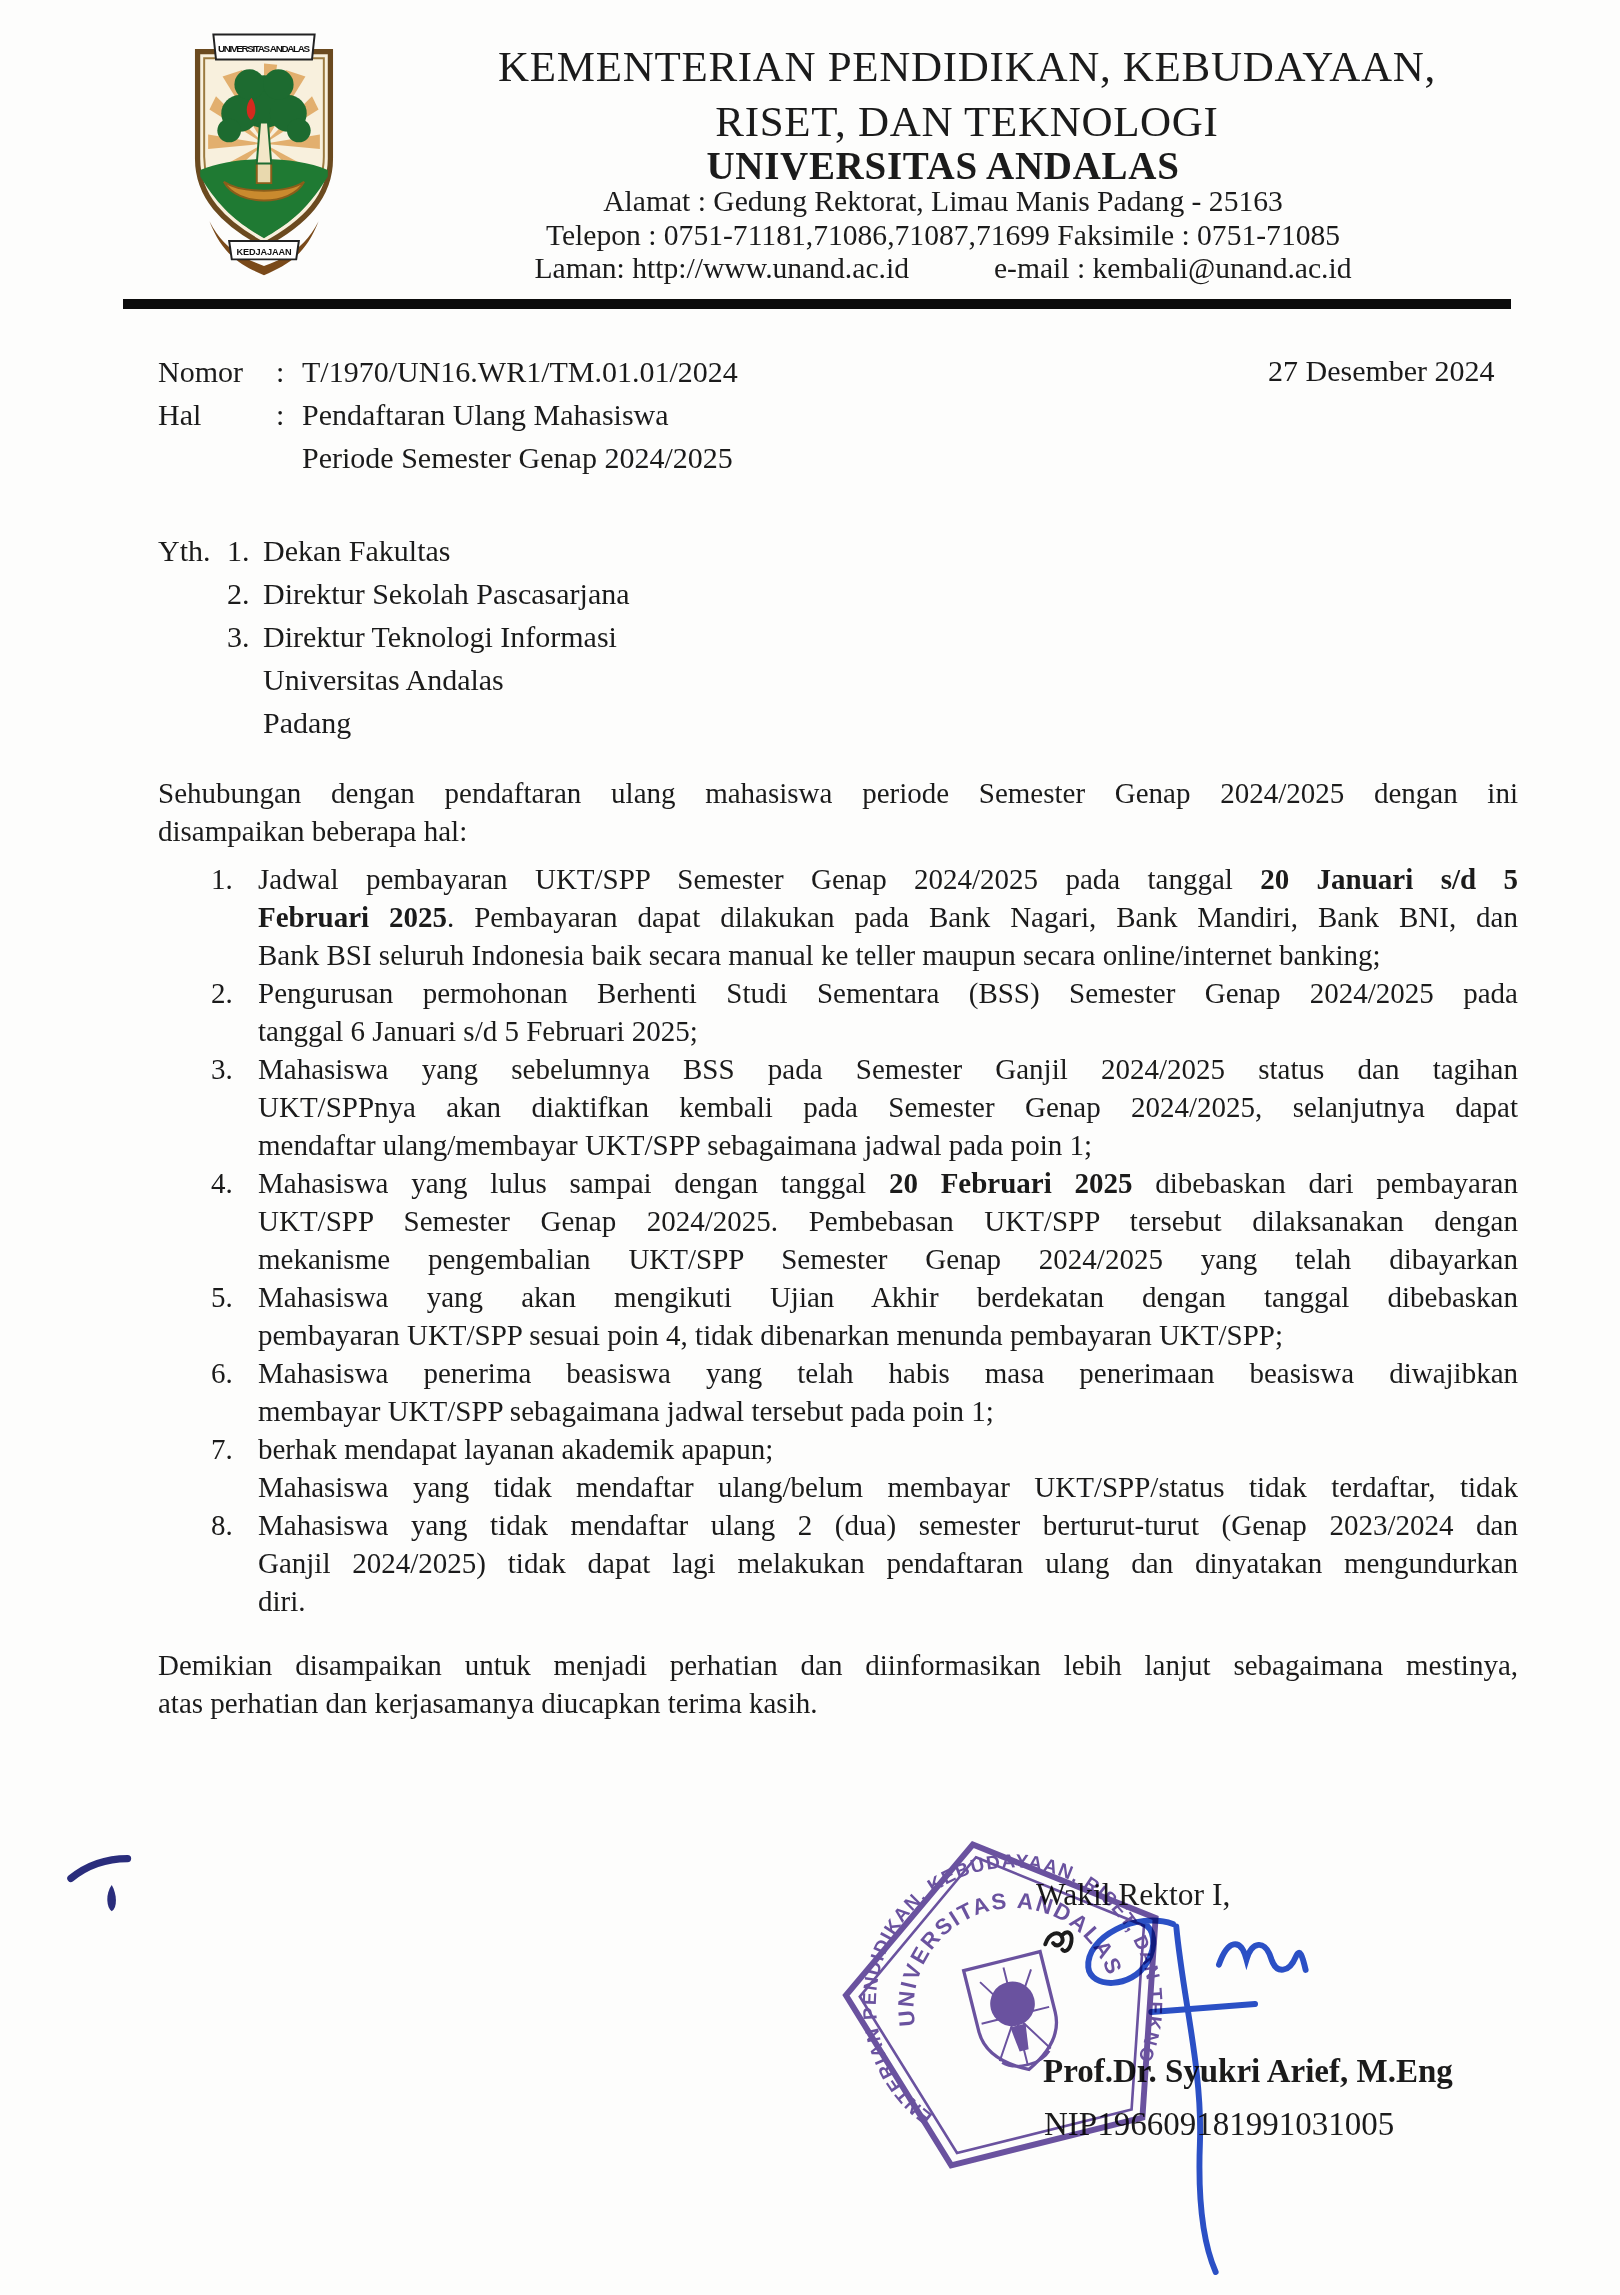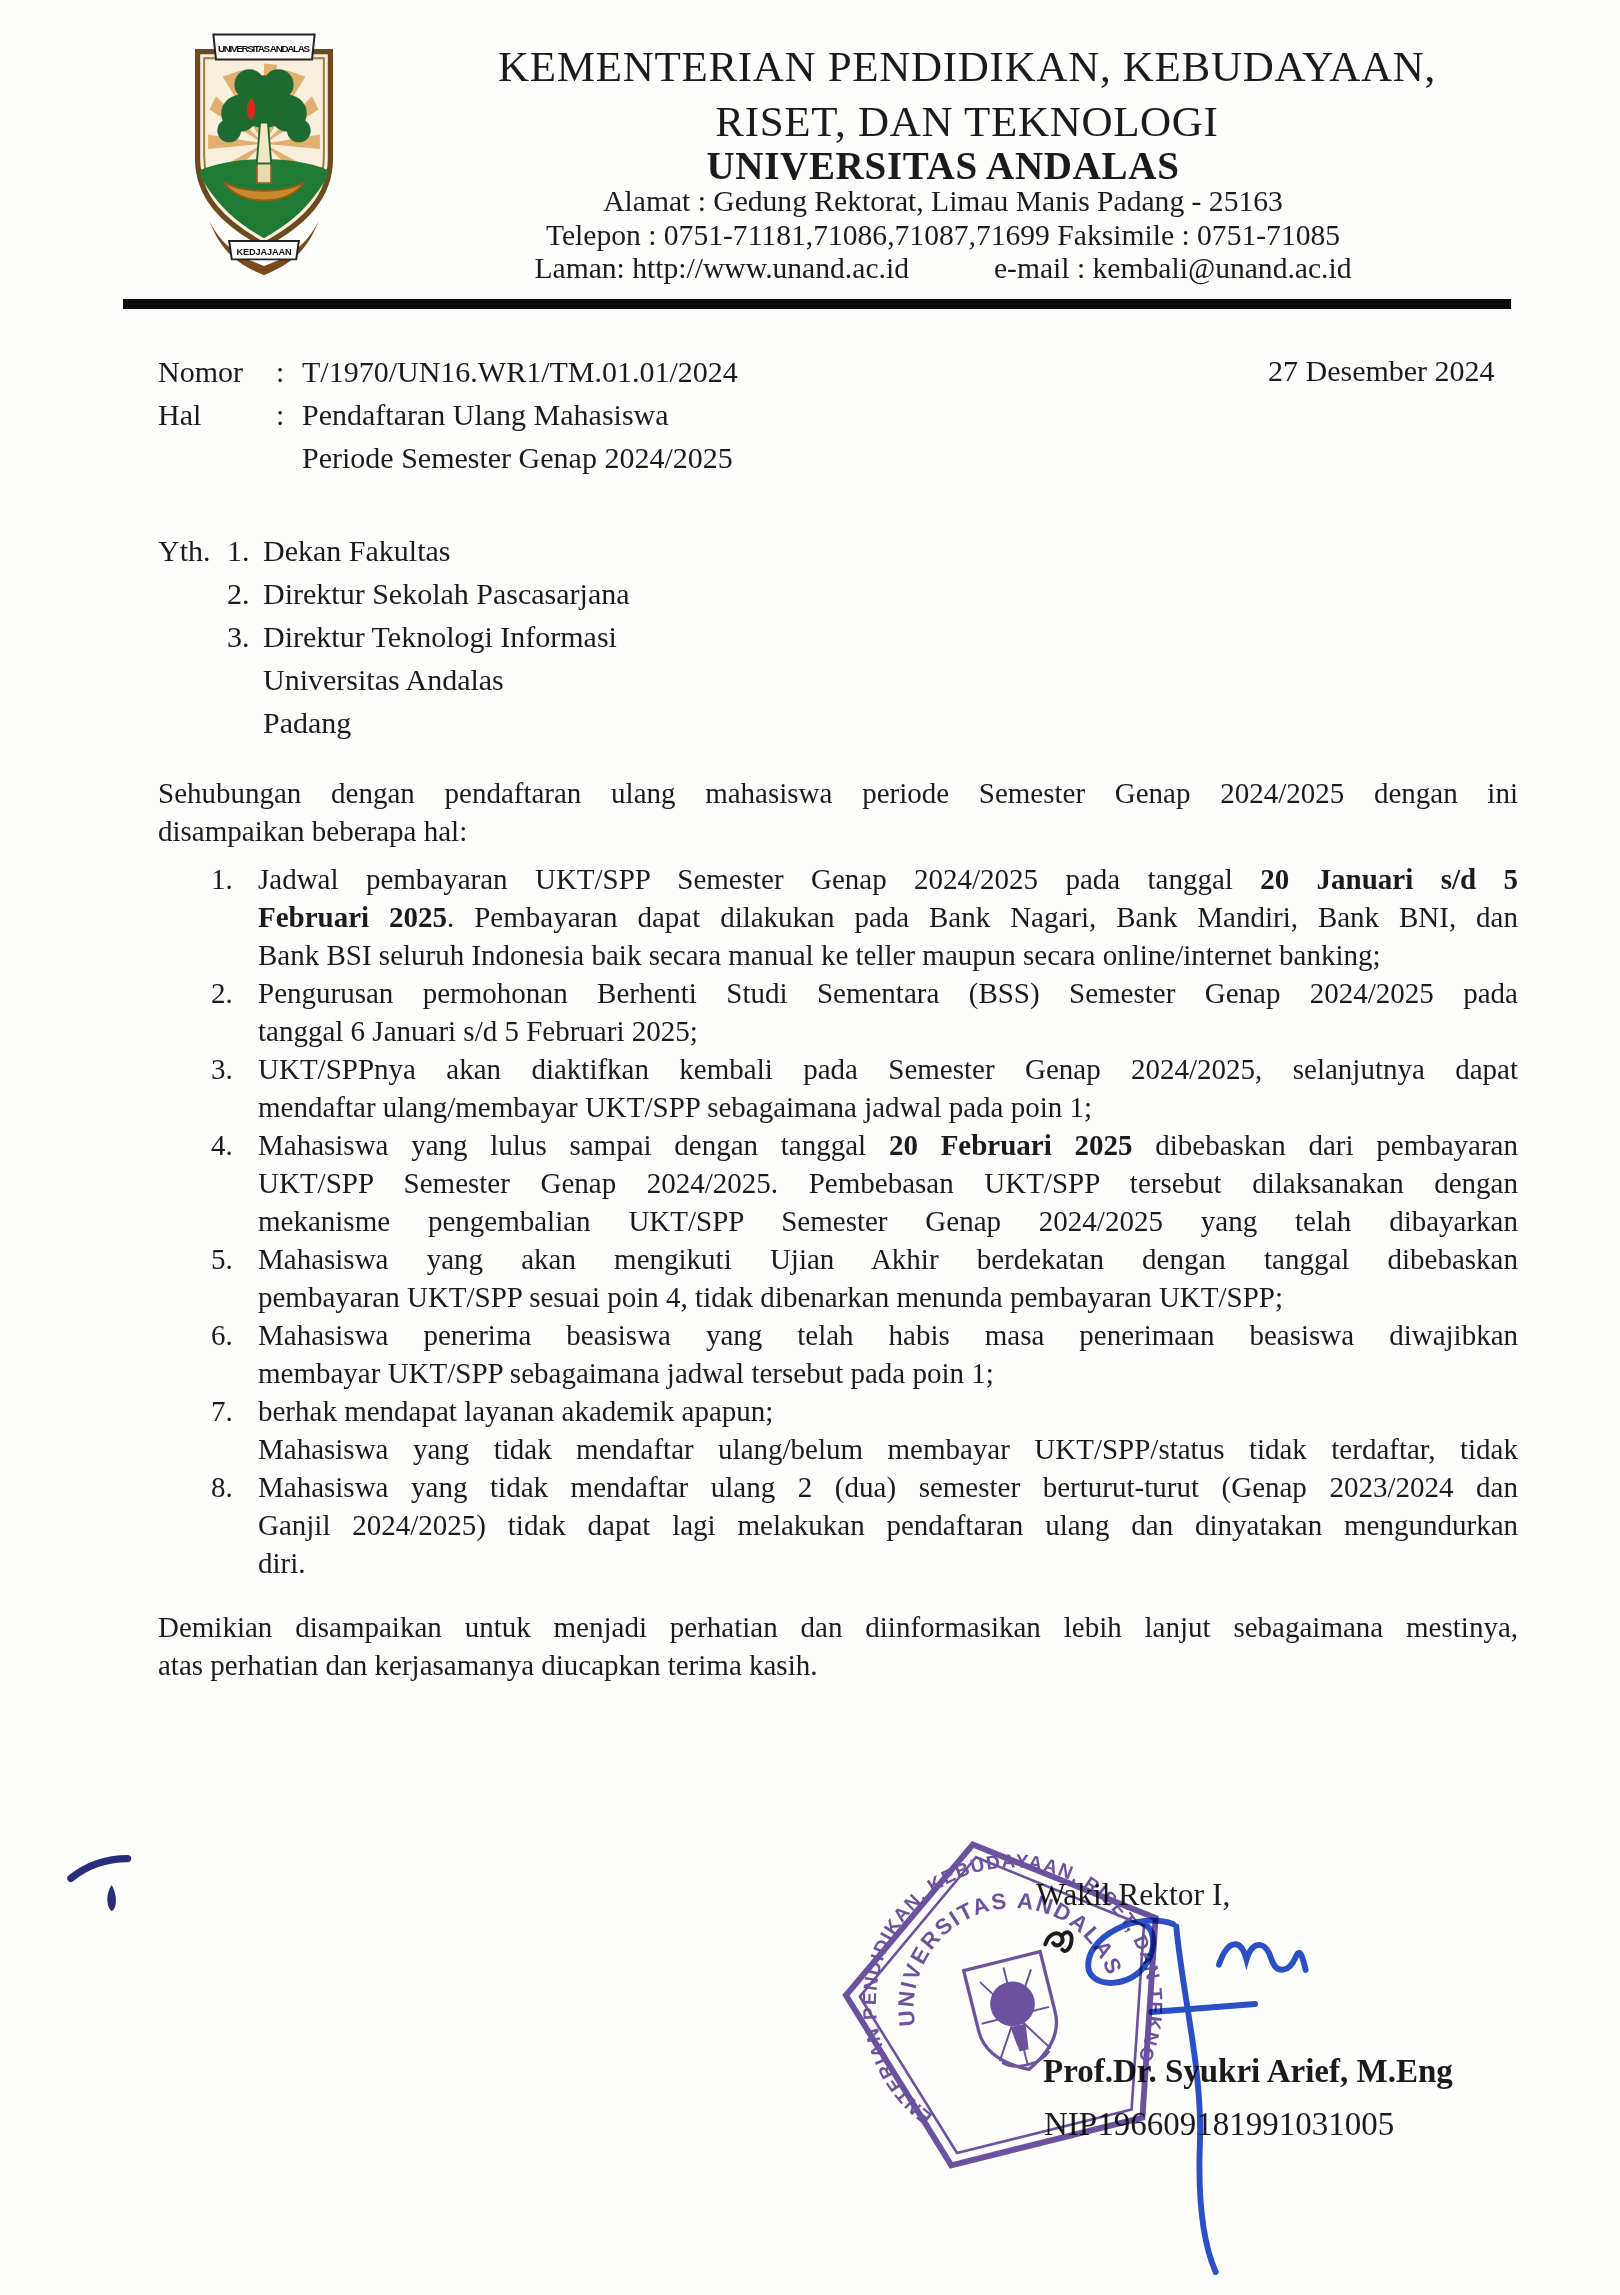--- a/index.html
+++ b/index.html
@@ -176,20 +176,21 @@
       <div class="point">
         <div class="point-num">2.</div>
         <div class="point-lines">
             <div class="jline"><span>Pengurusan permohonan Berhenti Studi Sementara (BSS) Semester Genap 2024/2025 pada</span></div>
             <div class="jline jlast"><span>tanggal 6 Januari s/d 5 Februari 2025;</span></div>
           </div>
       </div>
       <div class="point">
         <div class="point-num">3.</div>
         <div class="point-lines">
+            <div class="jline"><span>Mahasiswa yang sebelumnya BSS pada Semester Ganjil 2024/2025 status dan tagihan</span></div>
             <div class="jline"><span>UKT/SPPnya akan diaktifkan kembali pada Semester Genap 2024/2025, selanjutnya dapat</span></div>
             <div class="jline jlast"><span>mendaftar ulang/membayar UKT/SPP sebagaimana jadwal pada poin 1;</span></div>
           </div>
       </div>
       <div class="point">
         <div class="point-num">4.</div>
         <div class="point-lines">
             <div class="jline"><span>Mahasiswa yang lulus sampai dengan tanggal </span><b>20 Februari 2025</b><span> dibebaskan dari pembayaran</span></div>
             <div class="jline"><span>UKT/SPP Semester Genap 2024/2025. Pembebasan UKT/SPP tersebut dilaksanakan dengan</span></div>
             <div class="jline"><span>mekanisme pengembalian UKT/SPP Semester Genap 2024/2025 yang telah dibayarkan</span></div>

